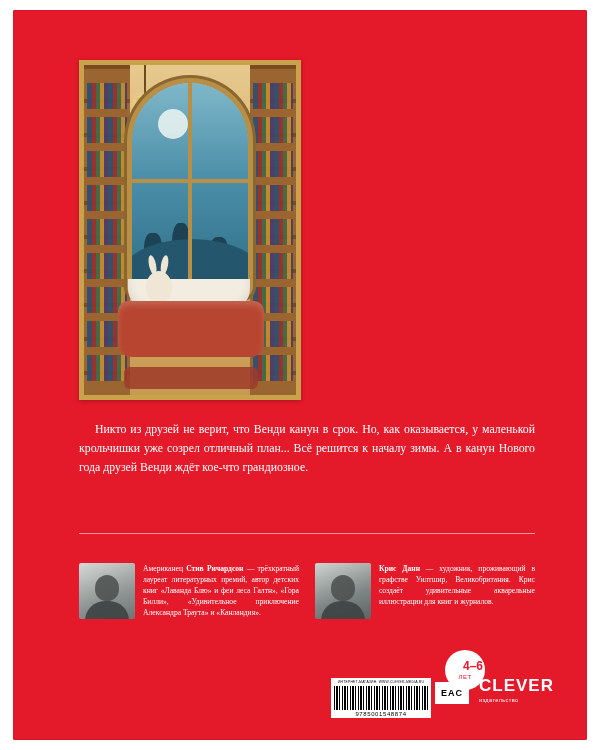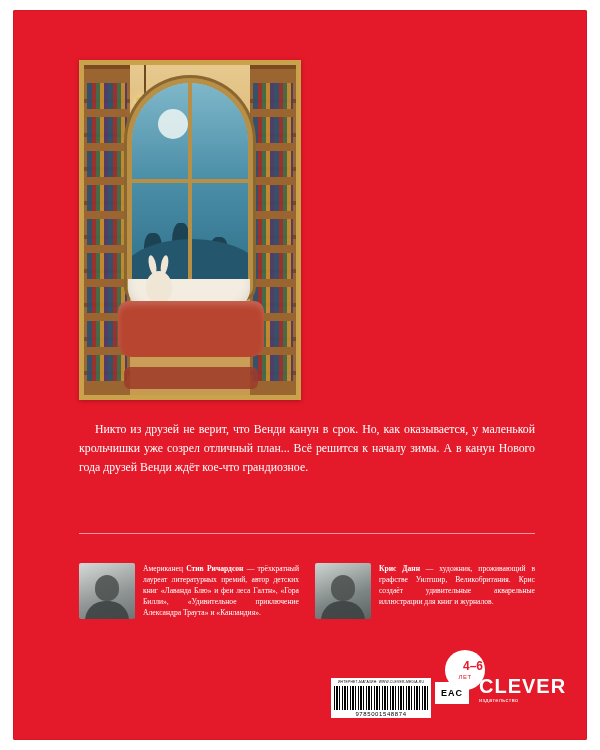--- a/index.html
+++ b/index.html
@@ -371,21 +371,21 @@
   .logo {
     position: absolute;
     left: 466px;
     top: 666px;
     width: 60px;
     color: #ffffff;
     text-align: left;
     font-family: "Liberation Sans", sans-serif;
   }
   .logo .mark {
-    font-size: 20px;
+    font-size: 17px;
     font-weight: bold;
     letter-spacing: 1px;
     line-height: 20px;
   }
   .logo .sub {
     font-size: 5.6px;
     letter-spacing: .4px;
     margin-top: 1px;
   }
 </style>

